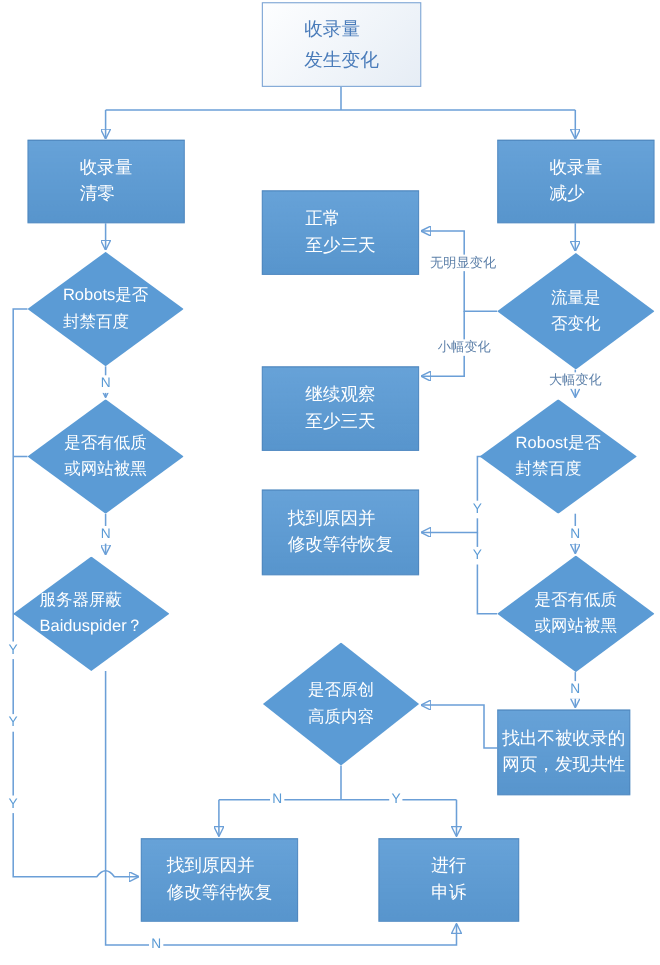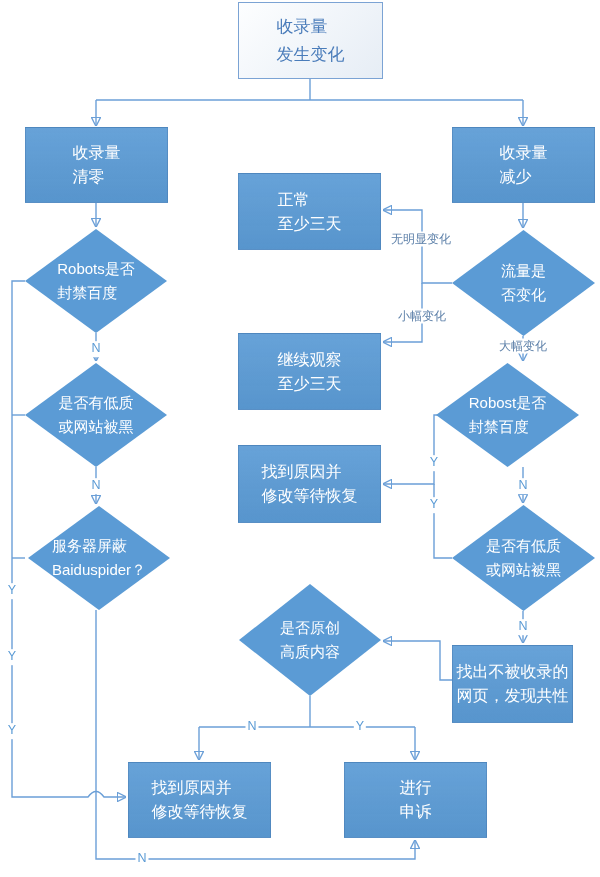--- a/index.html
+++ b/index.html
@@ -135,21 +135,21 @@
 
   <div class="node" style="left:452px; top:127px; width:143px; height:76px;">收录量
 减少</div>
 
   <div class="node diamond" style="left:25px; top:229px; width:142px; height:104px;">Robots是否
 封禁百度</div>
 
   <div class="node diamond" style="left:25px; top:363px; width:142px; height:104px;">是否有低质
 或网站被黑</div>
 
-  <div class="node diamond" style="left:28px; top:506px; width:142px; height:104px;">服务器屏蔽
+  <div class="node diamond" style="left:12px; top:506px; width:142px; height:104px;">服务器屏蔽
 Baiduspider？</div>
 
   <div class="node diamond" style="left:452px; top:230px; width:143px; height:106px;">流量是
 否变化</div>
 
   <div class="node" style="left:238px; top:173px; width:143px; height:77px;">正常
 至少三天</div>
 
   <div class="node" style="left:238px; top:305px; width:143px; height:77px;margin-top:28px;">继续观察
 至少三天</div>
@@ -165,21 +165,21 @@
 
   <div class="node" style="left:452px; top:645px; width:121px; height:78px;">找出不被收录的
 网页，发现共性</div>
 
   <div class="node diamond" style="left:239px; top:584px; width:142px; height:112px;">是否原创
 高质内容</div>
 
   <div class="node" style="left:128px; top:762px; width:143px; height:76px;">找到原因并
 修改等待恢复</div>
 
-  <div class="node" style="left:344px; top:762px; width:143px; height:76px;">进行
+  <div class="node" style="left:344px; top:762px; width:128px; height:76px;font-family:Liberation Mono, monospace;">进行
 申诉</div>
 
   <span class="elabel" style="left:421px; top:239px;text-align:center;">无明显变化</span>
   <span class="elabel" style="left:422px; top:316px;">小幅变化</span>
   <span class="elabel" style="left:523px; top:346px;">大幅变化</span>
 
   <span class="elabel yn" style="left:96px; top:349px;">N</span>
   <span class="elabel yn" style="left:96px; top:486px;">N</span>
   <span class="elabel yn" style="left:523px; top:486px;">N</span>
   <span class="elabel yn" style="left:523px; top:627px;">N</span>

